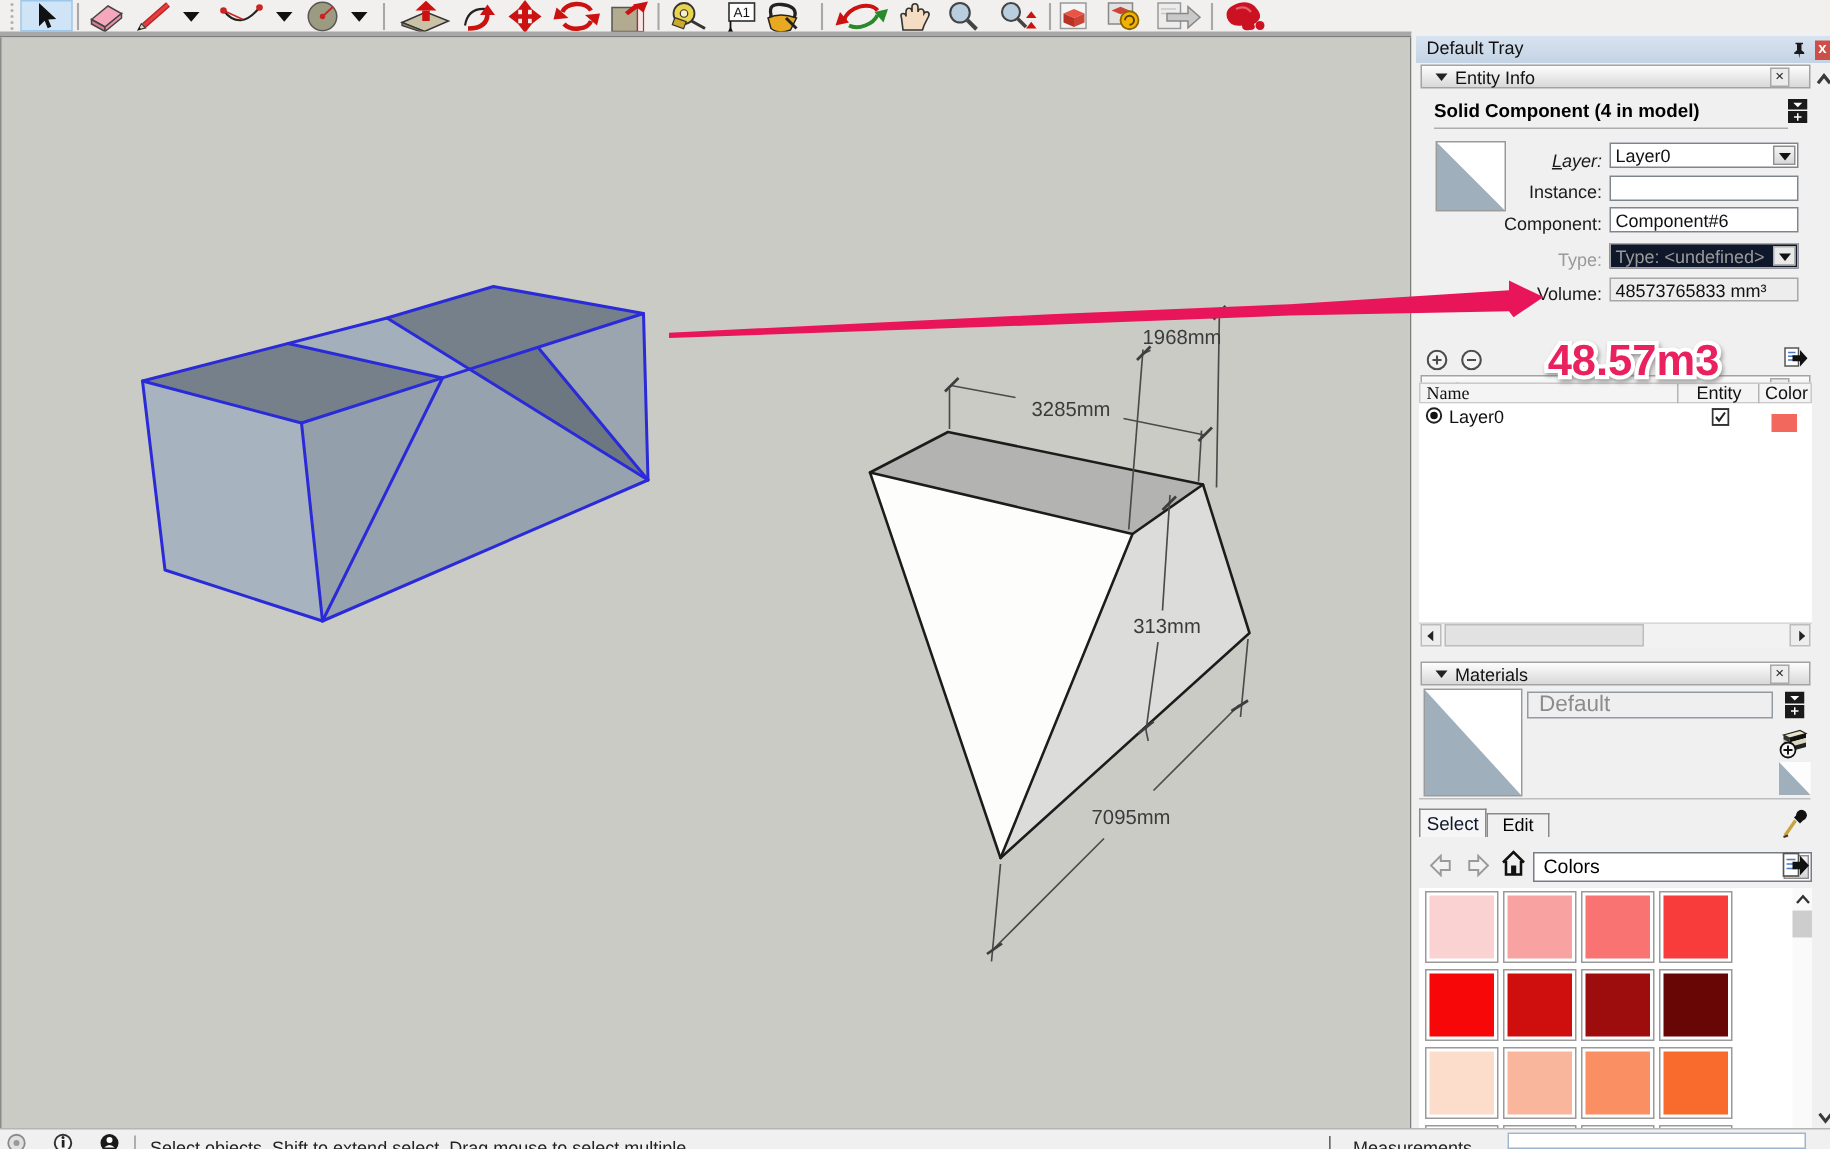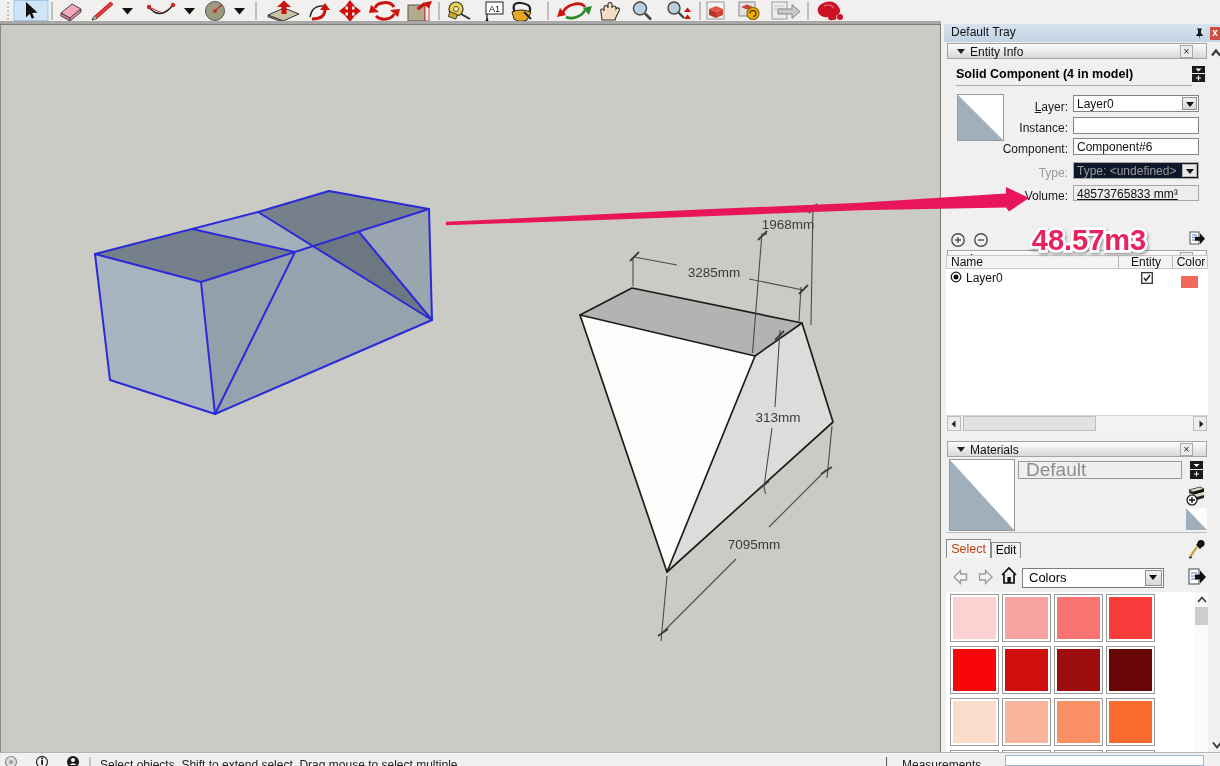--- a/index.html
+++ b/index.html
@@ -242,50 +242,50 @@
   <path d="M3.5 2.5 L9.5 2.5 L6.5 5.5 Z" fill="#fff"></path>
   <rect x="0" y="8" width="13" height="8" fill="#1a1a1a"></rect>
   <path d="M6 9.5 L7 9.5 L7 11.5 L9 11.5 L9 12.5 L7 12.5 L7 14.5 L6 14.5 L6 12.5 L4 12.5 L4 11.5 L6 11.5 Z" fill="#fff"></path>
 </svg>
 <div class="abs" style="left:956px;top:85px;width:236px;height:1px;background:#adadad;"></div>
 <div class="abs" style="left:957px;top:94px;width:47px;height:47px;background:#fff;border:1px solid #9a9a9a;">
   <svg width="45" height="45" viewBox="0 0 45 45">
       <polygon points="0,0 0,45 45,45" fill="#9fb0bc"></polygon>
     </svg>
 </div>
-<div class="lbl" style="left:973px;top:100px;"><u>L</u>ayer:</div>
+<div class="lbl" style="left:973px;top:100px;font-style:italic;"><u>L</u>ayer:</div>
 <div class="lbl" style="left:973px;top:121px;">Instance:</div>
 <div class="lbl" style="left:973px;top:142px;">Component:</div>
 <div class="lbl" style="left:973px;top:166px;color:#9a9a9a;">Type:</div>
 <div class="lbl" style="left:973px;top:189px;">Volume:</div>
 <div class="fld" style="top:95px;">Layer0<div class="ddbtn"></div></div>
 <div class="fld" style="top:117px;"></div>
 <div class="fld" style="top:138px;">Component#6</div>
 <div class="fld" style="top:162px;background:#0f172a;border-color:#a8a8a8;color:#9a9a9a;">Type: &lt;undefined&gt;<div class="ddbtn" style="background:#e9e9e9;border-color:#b0b0b0;"></div></div>
-<div class="fld" style="top:185px;height:16px;background:#ededed;border-color:#a8a8a8;text-decoration:underline;">48573765833 mm³</div>
+<div class="fld" style="top:185px;height:16px;background:#ededed;border-color:#a8a8a8;">48573765833 mm³</div>
 
 <div class="hdr" style="top:210px;margin-top:40px;">
     <div class="tri"></div>
     <div class="ttl">Layers</div>
     <div class="x">×</div>
   </div>
 <svg class="abs" style="left:951px;top:233px;" width="38" height="14" viewBox="0 0 38 14">
   <circle cx="7" cy="7" r="6.2" fill="#f4f4f4" stroke="#4c4c4c" stroke-width="1.4"></circle>
   <path d="M4 7 L10 7 M7 4 L7 10" stroke="#4c4c4c" stroke-width="1.4"></path>
   <circle cx="30" cy="7" r="6.2" fill="#f4f4f4" stroke="#4c4c4c" stroke-width="1.4"></circle>
   <path d="M27 7 L33 7" stroke="#4c4c4c" stroke-width="1.4"></path>
 </svg>
 <svg class="abs" style="left:1189px;top:231px;" width="17" height="16" viewBox="0 0 17 16">
   <rect x="1" y="1" width="9" height="12" fill="#fff" stroke="#555" stroke-width="1"></rect>
   <path d="M3 4 L8 4 M3 6.5 L8 6.5 M3 9 L8 9" stroke="#4a79c8" stroke-width="1"></path>
   <path d="M7 8 L12 8 L12 4.5 L17 10 L12 15.5 L12 12 L7 12 Z" fill="#111" transform="translate(-1,-2.2)"></path>
 </svg>
 
 <div class="abs" style="left:946px;top:255px;width:262px;height:14px;background:#f4f4f4;border:1px solid #c9c9c9;font-size:12px;color:#111;">
-  <span style="position:absolute;left:4px;top:-1px;">Name</span>
+  <span style="position:absolute;left:4px;top:-1px;font-family:Liberation Serif, serif;">Name</span>
   <span style="position:absolute;left:172px;top:-1px;width:54px;text-align:center;">Entity</span>
   <span style="position:absolute;left:226px;top:-1px;width:36px;text-align:center;">Color</span>
   <div style="position:absolute;left:171px;top:0;width:1px;height:13px;background:#b5b5b5;"></div>
   <div style="position:absolute;left:225px;top:0;width:1px;height:13px;background:#b5b5b5;"></div>
 </div>
 <div class="abs" style="left:946px;top:269px;width:262px;height:146px;background:#fff;"></div>
 <svg class="abs" style="left:950px;top:271px;" width="12" height="12" viewBox="0 0 12 12">
   <circle cx="6" cy="6" r="4.8" fill="#fff" stroke="#222" stroke-width="1.3"></circle>
   <circle cx="6" cy="6" r="2.5" fill="#111"></circle>
 </svg>
@@ -310,21 +310,21 @@
 <div class="hdr" style="top:441px;">
     <div class="tri"></div>
     <div class="ttl">Materials</div>
     <div class="x">×</div>
   </div>
 <div class="abs" style="left:949px;top:459px;width:66px;height:72px;background:#fff;border:1px solid #9a9a9a;">
   <svg width="64" height="70" viewBox="0 0 64 70">
       <polygon points="0,0 0,70 64,70" fill="#9fb0bc"></polygon>
     </svg>
 </div>
-<div class="abs" style="left:1018px;top:461px;width:164px;height:18px;background:#efefef;border:1px solid #949aa2;font-size:19px;color:#8c8c8c;line-height:16px;padding-left:7px;">Default</div>
+<div class="abs" style="left:1018px;top:461px;width:164px;height:18px;background:#efefef;border:1px solid #949aa2;font-size:15px;color:#8c8c8c;line-height:16px;padding-left:7px;">Default</div>
 <svg class="abs" style="left:1190px;top:461px;" width="13" height="18" viewBox="0 0 13 18">
   <rect x="0" y="0" width="13" height="8" fill="#1a1a1a"></rect>
   <path d="M3.5 3 L9.5 3 L6.5 6 Z" fill="#fff"></path>
   <rect x="0" y="9" width="13" height="9" fill="#1a1a1a"></rect>
   <path d="M6 10.5 L7 10.5 L7 12.5 L9 12.5 L9 13.5 L7 13.5 L7 15.5 L6 15.5 L6 13.5 L4 13.5 L4 12.5 L6 12.5 Z" fill="#fff"></path>
 </svg>
 <svg class="abs" style="left:1186px;top:486px;" width="20" height="20" viewBox="0 0 20 20">
   <path d="M3 4 L14 1 L18 3 L7 6 Z" fill="#e8e2c8" stroke="#222" stroke-width="0.8"></path>
   <path d="M3 4 L7 6 L7 9 L3 7 Z" fill="#333"></path>
   <path d="M7 6 L18 3 L18 6 L7 9 Z" fill="#111"></path>
@@ -335,38 +335,38 @@
   <circle cx="6" cy="14" r="5" fill="#f6f6f6" stroke="#111" stroke-width="1.2"></circle>
   <path d="M3 14 L9 14 M6 11 L6 17" stroke="#111" stroke-width="1.3"></path>
 </svg>
 <div class="abs" style="left:1186px;top:508px;width:21px;height:22px;background:#fdfdfd;">
   <svg width="21" height="22" viewBox="0 0 21 22">
       <polygon points="0,0 0,22 21,22" fill="#9fb0bc"></polygon>
     </svg>
 </div>
 <div class="abs" style="left:946px;top:532px;width:261px;height:1px;background:#bdbdbd;"></div>
 
-<div class="abs" style="left:946px;top:539px;width:45px;height:19px;background:#f6f6f6;border:1px solid #8a8a8a;border-bottom:none;font-size:12.5px;text-align:center;line-height:18px;color:#c2410c;">Select</div>
-<div class="abs" style="left:991px;top:542px;width:30px;height:16px;background:#f0f0f0;border:1px solid #8a8a8a;border-bottom:none;font-size:12px;text-align:center;line-height:15px;color:#000;">Edit</div>
+<div class="abs" style="left:946px;top:539px;width:45px;height:19px;background:#f6f6f6;border:1px solid #8a8a8a;border-bottom:none;font-size:12.5px;text-align:center;line-height:18px;color:#0f172a;">Select</div>
+<div class="abs" style="left:991px;top:542px;width:42px;height:16px;background:#f0f0f0;border:1px solid #8a8a8a;border-bottom:none;font-size:12px;text-align:center;line-height:15px;color:#000;">Edit</div>
 <svg class="abs" style="left:1188px;top:538px;" width="17" height="21" viewBox="0 0 17 21">
   <path d="M2 19 L9 9" stroke="#caa23c" stroke-width="2.2"></path>
   <path d="M8 7 L12 11 L14 9 L10 5 Z" fill="#111"></path>
   <circle cx="13" cy="5.5" r="3.6" fill="#111"></circle>
   <path d="M1 20 L4 19" stroke="#333" stroke-width="1.4"></path>
 </svg>
 
 <svg class="abs" style="left:953px;top:569px;" width="40" height="16" viewBox="0 0 40 16">
   <path d="M7.5 1.5 L7.5 5 L13.5 5 L13.5 11 L7.5 11 L7.5 14.5 L1 8 Z" fill="#f2f2f2" stroke="#9a9a9a" stroke-width="1.3"></path>
   <path d="M32.5 1.5 L32.5 5 L26.5 5 L26.5 11 L32.5 11 L32.5 14.5 L39 8 Z" fill="#f2f2f2" stroke="#9a9a9a" stroke-width="1.3"></path>
 </svg>
 <svg class="abs" style="left:1000px;top:566px;" width="18" height="19" viewBox="0 0 18 19">
   <path d="M2 9 L9 2 L16 9 M4 8 L4 17 L14 17 L14 8" fill="none" stroke="#111" stroke-width="1.7"></path>
   <rect x="7.4" y="11" width="3.4" height="6" fill="#111"></rect>
 </svg>
-<div class="abs" style="left:1022px;top:568px;width:142px;height:20px;background:#fff;border:1px solid #767d86;font-size:13px;color:#000;line-height:18px;padding-left:6px;">Colors
+<div class="abs" style="left:1022px;top:568px;width:186px;height:20px;background:#fff;border:1px solid #767d86;font-size:13px;color:#000;line-height:18px;padding-left:6px;">Colors
   <div class="ddbtn" style="width:17px;height:16px;"></div>
 </div>
 <svg class="abs" style="left:1188px;top:567px;" width="18" height="20" viewBox="0 0 18 20">
   <rect x="1" y="2" width="10" height="15" fill="#fff" stroke="#555" stroke-width="1.1"></rect>
   <path d="M3 6 L9 6 M3 9 L9 9 M3 12 L9 12" stroke="#4a79c8" stroke-width="1.1"></path>
   <path d="M7 7.5 L12 7.5 L12 3.5 L18 10 L12 16.5 L12 12.5 L7 12.5 Z" fill="#111"></path>
 </svg>
 
 <div class="abs" style="left:946px;top:592px;width:261px;height:174px;background:#fff;"></div>
 <div class="sw" style="left:950px;top:594px;">

